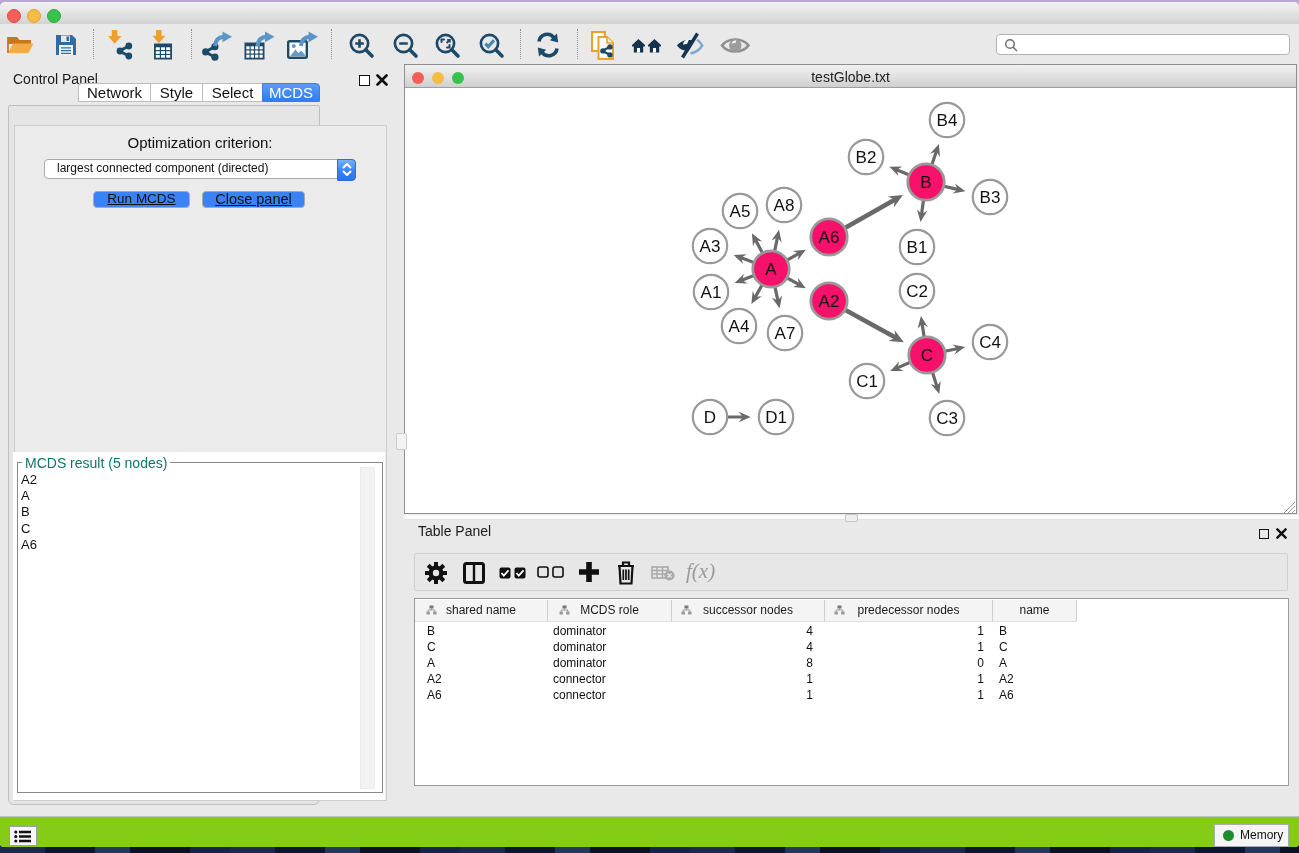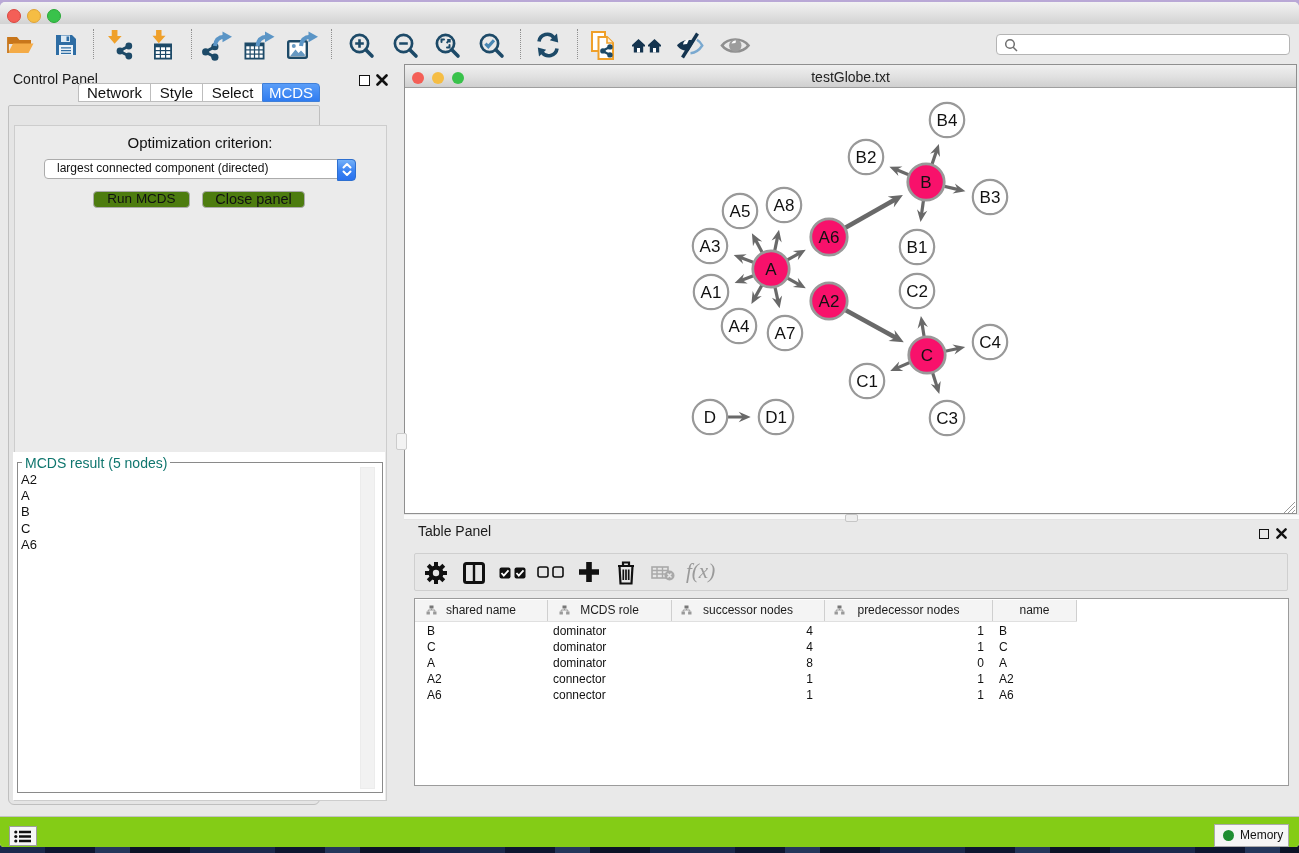--- a/index.html
+++ b/index.html
@@ -39,22 +39,22 @@
        background:#e5e5e5;border:1px solid #bfbfbf;border-radius:2px 2px 6px 6px;box-sizing:border-box;}
   #cp-inner{position:absolute;left:5px;top:19.5px;width:373px;height:676px;
        background:#ebebeb;border:1px solid #cdcdcd;box-sizing:border-box;}
   #optlabel{position:absolute;left:0;top:8px;width:370px;text-align:center;font-size:15px;color:#111;}
   #dropdown{position:absolute;left:29px;top:33px;width:310px;height:17.5px;background:#fff;
        border:1px solid #ababab;border-radius:4px;font-size:12px;color:#111;line-height:17.5px;}
   #dropdown .txt{position:absolute;left:12px;top:0;}
   #dropdown .spin{position:absolute;right:-1px;top:-1px;width:17px;height:19.5px;
        background:linear-gradient(#74b1f9,#3a82f2 55%,#2a72ee);border-radius:0 4px 4px 0;
        border:1px solid #2d6fd0;}
-  .btn{position:absolute;top:65px;height:14.5px;background:#4d7c0f;border:1px solid #ababab;border-radius:4px;
-       font-size:13.5px;color:#111;text-align:center;line-height:14.5px;}
+  .btn{position:absolute;top:65px;height:14.5px;background:#3b82f6;border:1px solid #ababab;border-radius:4px;
+       font-size:13.5px;color:#111;text-align:center;line-height:14.5px;text-decoration:underline;}
   #btn-run{left:78px;width:95px;}
   #btn-close{left:187px;width:101px;font-size:14.5px;}
   #mcds-white{position:absolute;left:-2px;top:326px;width:372px;height:348px;background:#fff;}
   #mcds-fs{position:absolute;left:4px;top:10px;width:364px;height:329px;border:1px solid #8a8a8a;}
   #mcds-legend{position:absolute;left:4px;top:-8px;background:#fff;padding:0 3px;font-size:14px;color:#0f766e;}
   #mcds-list{position:absolute;left:3px;top:9px;font-size:13px;color:#111;line-height:16.2px;}
   #mcds-scroll{position:absolute;right:7px;top:4px;width:13px;height:320px;background:#f2f2f2;border:1px solid #ececec;}
   
   #netwin{position:absolute;left:404px;top:62px;width:893px;height:450px;
        background:#fff;border:1px solid #8f8f8f;box-sizing:border-box;}

